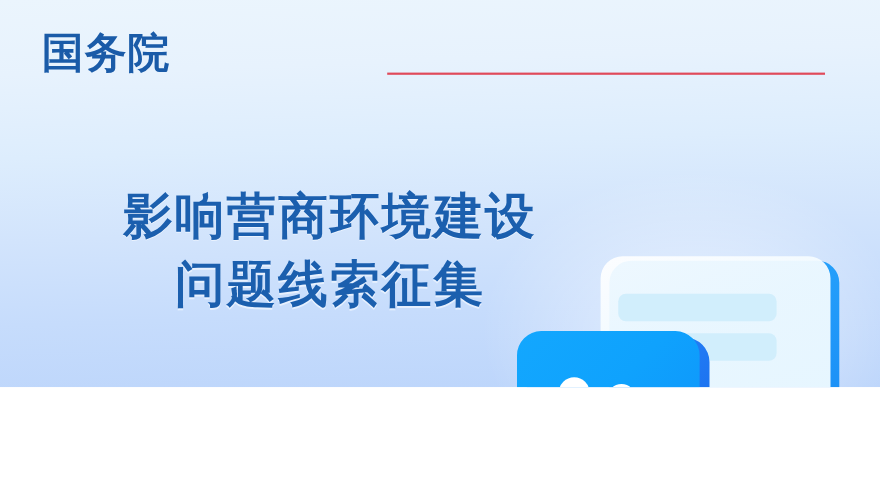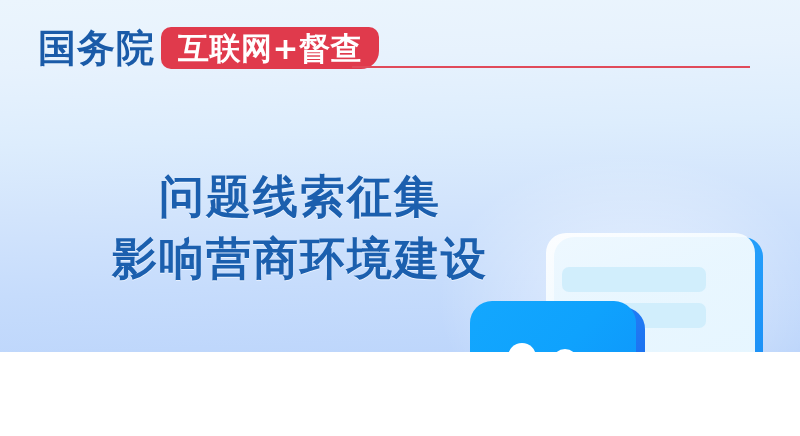--- a/index.html
+++ b/index.html
@@ -115,30 +115,27 @@
 <body>
 
 <div class="banner">
 
   <div class="glow"></div>
 
   <div class="header">
 
     <div class="gov-title">国务院</div>
 
-    <div class="badge">
-      <span class="badge-text">互联网+督查</span>
-    </div>
 
     <div class="header-rule"></div>
   </div>
 
   <div class="title-block">
+    <div class="title-line">影响营商环境建设</div>
     <div class="title-line">问题线索征集</div>
-    <div class="title-line">影响营商环境建设</div>
   </div>
 
   <div class="illustration">
     <svg width="330" height="221" viewBox="0 0 330 221" xmlns="http://www.w3.org/2000/svg">
       <defs>
         <linearGradient id="backFill" x1="0" y1="0" x2="0.45" y2="1">
           <stop offset="0%" stop-color="#ffffff" stop-opacity="0.92"></stop>
           <stop offset="45%" stop-color="#f3fbff" stop-opacity="0.95"></stop>
           <stop offset="100%" stop-color="#eaf8ff" stop-opacity="0.98"></stop>
         </linearGradient>

